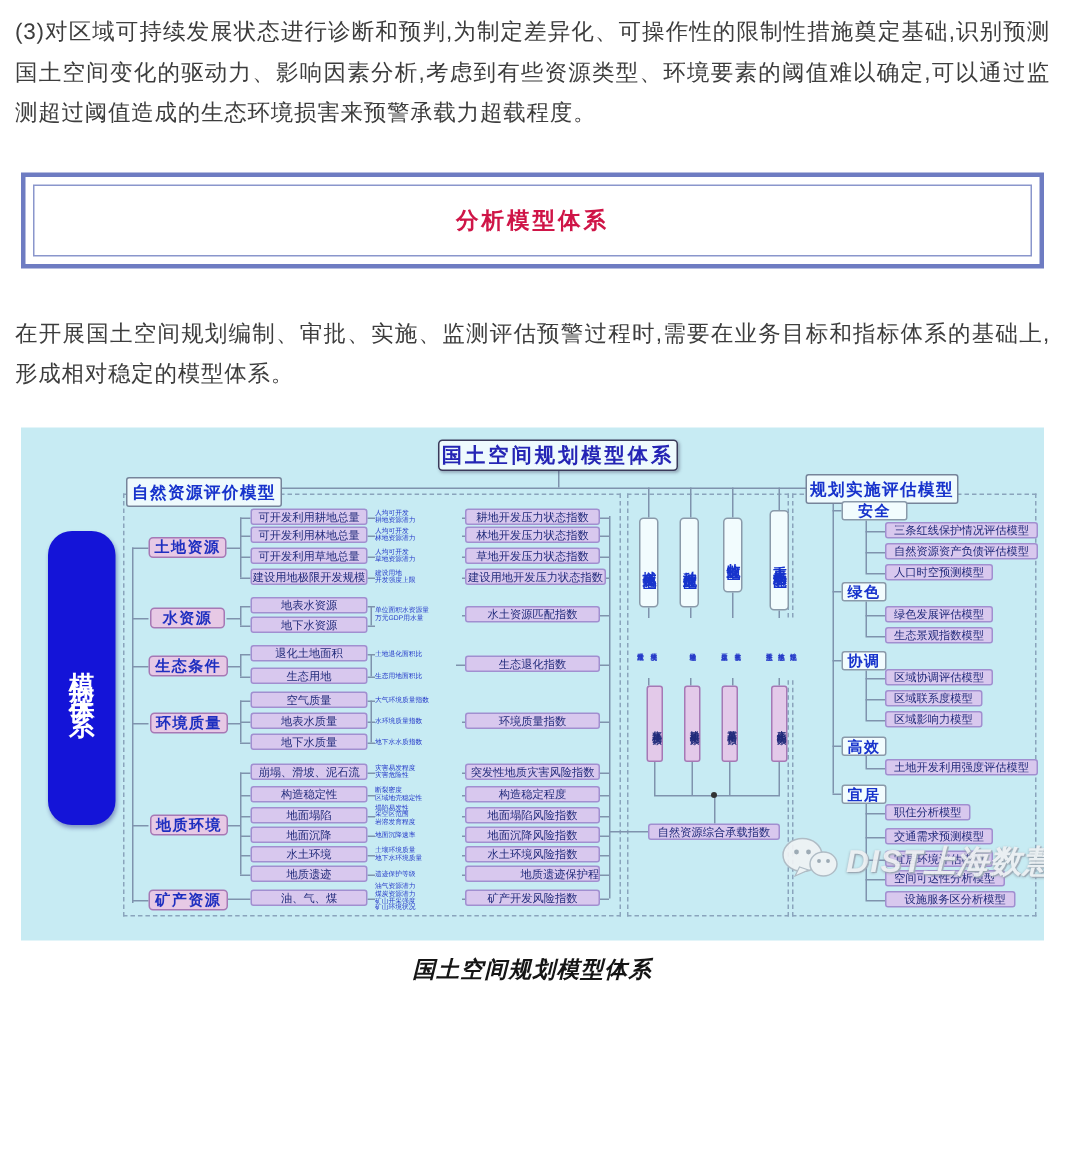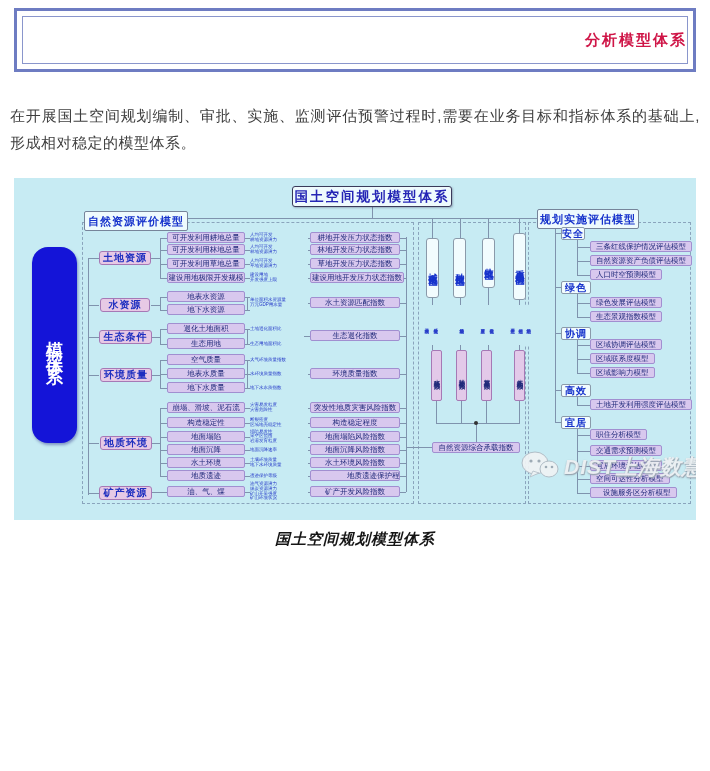--- a/index.html
+++ b/index.html
@@ -1,21 +1,21 @@
 <!DOCTYPE html>
 <html><head>
 <meta charset="utf-8">
 <style>
   html,body{margin:0;padding:0;background:#fff;}
   body{width:710px;font-family:"Liberation Sans","DejaVu Sans",sans-serif;color:#3d3d3d;}
   .page{padding:8px 10px 6px 10px;}
   p.para{font-size:15px;line-height:27px;margin:0 0 26px 0;letter-spacing:0.5px;text-align:justify;}
   
   .tbox{margin:0 4px 30px 4px;border:3px solid #6e7cc2;padding:5px;}
-  .tbox-inner{border:1px solid #8a96cc;height:46px;display:flex;align-items:center;justify-content:flex-end;}
+  .tbox-inner{border:1px solid #8a96cc;height:46px;display:flex;align-items:center;justify-content:center;}
   .tbox-title{color:#cf1547;font-weight:bold;font-size:15px;letter-spacing:2px;}
   
   .diagram{position:relative;width:682px;height:342px;margin:0 auto;background:#c7ebf3;overflow:hidden;}
   .diagram *{box-sizing:border-box;}
   .dash{position:absolute;border:1px dashed #8aa4bc;background:transparent;}
   .cline{position:absolute;background:#7f93ad;}
   .dot{position:absolute;width:4px;height:4px;background:#333;border-radius:50%;}
   .dbox{position:absolute;display:flex;align-items:center;justify-content:center;text-align:center;}
   .dtitle{background:#eefafd;border:1px solid #3a3a5a;border-radius:3px;color:#2525b5;font-weight:bold;font-size:13.5px;letter-spacing:2px;box-shadow:1px 1px 2px rgba(60,60,90,.35);}
   .dheader{background:#eefafd;border:1px solid #76849a;border-radius:2px;color:#1733cc;font-weight:bold;font-size:11px;letter-spacing:1px;}
@@ -32,20 +32,21 @@
   .micro{position:absolute;left:236px;width:58px;background:#c7ebf3;color:#2438c8;}
   .micro div{font-size:4.5px;line-height:4.8px;white-space:nowrap;}
   .wm{position:absolute;left:506px;top:272px;display:flex;align-items:center;opacity:0.92;}
   .wm-text{font-size:21px;font-weight:bold;font-style:italic;color:#edf0f2;text-shadow:0 1px 2px #8d9aa6,1px 1px 0 #aab6c0;letter-spacing:1px;white-space:nowrap;}
   .caption{text-align:center;font-weight:bold;font-style:italic;font-size:15px;color:#151515;margin:10px 0 6px 0;letter-spacing:1px;}
 </style>
 </head>
 <body>
 
 <div class="page">
+  <p class="para">(3)对区域可持续发展状态进行诊断和预判,为制定差异化、可操作性的限制性措施奠定基础,识别预测国土空间变化的驱动力、影响因素分析,考虑到有些资源类型、环境要素的阈值难以确定,可以通过监测超过阈值造成的生态环境损害来预警承载力超载程度。</p>
 
   <div class="tbox">
     <div class="tbox-inner">
       <span class="tbox-title">分析模型体系</span>
     </div>
   </div>
 
   <p class="para" style="margin-bottom:22px;">在开展国土空间规划编制、审批、实施、监测评估预警过程时,需要在业务目标和指标体系的基础上,形成相对稳定的模型体系。</p>
 
   <div class="diagram">
@@ -296,21 +297,21 @@
       <div class="dbox rnote vtext" style="left: 443px; top: 127px; width: 8px; height: 40px;">耕地质量等级</div>
       <div class="dbox rnote vtext" style="left: 464px; top: 127px; width: 8px; height: 40px;">草原覆盖度</div>
       <div class="dbox rnote vtext" style="left: 473px; top: 127px; width: 8px; height: 40px;">载畜量变化</div>
       <div class="dbox rnote vtext" style="left: 494px; top: 127px; width: 8px; height: 40px;">生态重要性</div>
       <div class="dbox rnote vtext" style="left: 502px; top: 127px; width: 8px; height: 40px;">生态敏感性</div>
       <div class="dbox rnote vtext" style="left: 510px; top: 127px; width: 8px; height: 40px;">系统稳定性</div>
       <div class="dbox ridx vtext" style="left: 417px; top: 172px; width: 11px; height: 51px;">水气环境质量指数</div>
       <div class="dbox ridx vtext" style="left: 442px; top: 172px; width: 11px; height: 51px;">耕地质量变化指数</div>
       <div class="dbox ridx vtext" style="left: 467px; top: 172px; width: 11px; height: 51px;">草畜草原平衡指数</div>
       <div class="dbox ridx vtext" style="left: 500px; top: 172px; width: 11px; height: 51px;">生态系统功能指数</div>
-      <div class="dbox rcat" style="left: 547px; top: 49px; width: 24px; height: 13px;">安全</div>
+      <div class="dbox rcat" style="left: 547px; top: 49px; width: 44px; height: 13px;">安全</div>
       <div class="dbox sub" style="left: 576px; top: 63px; height: 11px;">三条红线保护情况评估模型</div>
       <div class="dbox sub" style="left: 576px; top: 77px; height: 11px;">自然资源资产负债评估模型</div>
       <div class="dbox sub" style="left: 576px; top: 91px; height: 11px;">人口时空预测模型</div>
       <div class="dbox rcat" style="left: 547px; top: 103px; width: 30px; height: 13px;">绿色</div>
       <div class="dbox sub" style="left: 576px; top: 119px; height: 11px;">绿色发展评估模型</div>
       <div class="dbox sub" style="left: 576px; top: 133px; height: 11px;">生态景观指数模型</div>
       <div class="dbox rcat" style="left: 547px; top: 149px; width: 30px; height: 13px;">协调</div>
       <div class="dbox sub" style="left: 576px; top: 161px; height: 11px;">区域协调评估模型</div>
       <div class="dbox sub" style="left: 576px; top: 175px; height: 11px;">区域联系度模型</div>
       <div class="dbox sub" style="left: 576px; top: 189px; height: 11px;">区域影响力模型</div>

